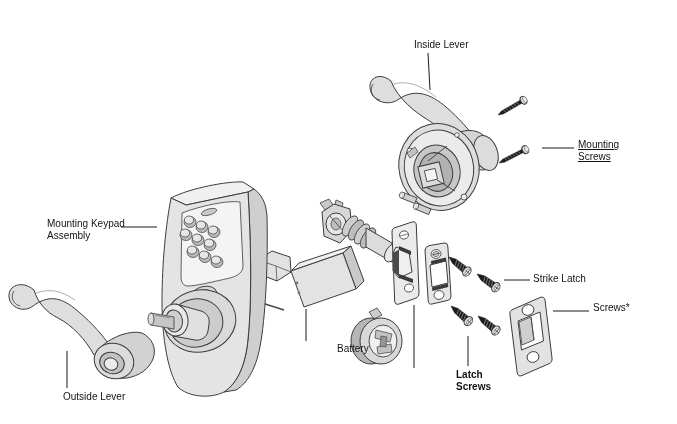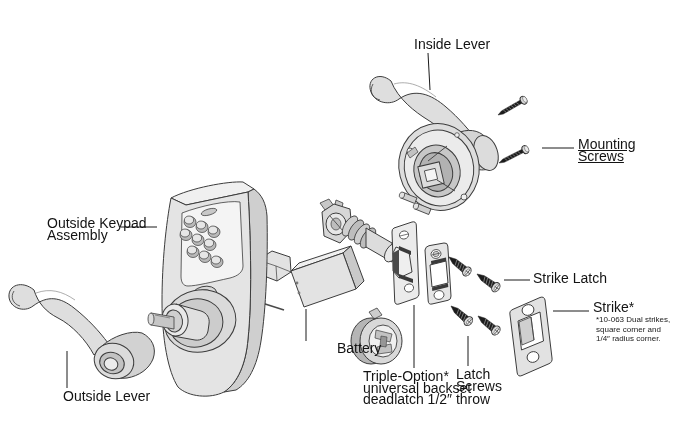--- a/index.html
+++ b/index.html
@@ -6,21 +6,21 @@
   .stage{
     position:relative;
     width:677px;height:424px;
     background:#ffffff;
     font-family:"Liberation Sans",sans-serif;
     overflow:hidden;
   }
   .stage svg{position:absolute;left:0;top:0;}
   .label{
     position:absolute;
-    font-size:14px;
+    font-size:10px;
     line-height:11.5px;
     color:#131313;
     white-space:pre-line;
   }
   .label.note{
     font-size:8px;
     line-height:9.6px;
     color:#1a1a1a;
   }
 </style>
@@ -244,28 +244,22 @@
         <path d="M468,336 L468,366" fill="none"></path>
         <path d="M504,280 L530,280" fill="none"></path>
         <path d="M553,311 L589,311" fill="none"></path>
       </g>
     </g>
   </svg>
 
   <div class="label" style="left:414px;top:39px;">Inside Lever</div>
   <div class="label" style="left:578px;top:139px;text-decoration:underline;">Mounting
 Screws</div>
-  <div class="label" style="left:47px;top:218px;">Outside Keypad
+  <div class="label" style="left:47px;top:218px;">Mounting Keypad
 Assembly</div>
   <div class="label" style="left:63px;top:391px;">Outside Lever</div>
   <div class="label" style="left:293px;top:343px;padding-left:44px;">Battery</div>
-  <div class="label" style="left:363px;top:371px;">Triple-Option*
-universal backset
-deadlatch 1/2″ throw</div>
-  <div class="label" style="left:456px;top:369px;">Latch
+  <div class="label" style="left:456px;top:369px;font-weight:bold;">Latch
 Screws</div>
   <div class="label" style="left:533px;top:273px;">Strike Latch</div>
-  <div class="label" style="left:593px;top:302px;">Strike*</div>
-  <div class="label note" style="left:596px;top:315px;width:80px;">*10-063 Dual strikes,
-square corner and
-1/4″ radius corner.</div>
+  <div class="label" style="left:593px;top:302px;">Screws*</div>
 
 </div>
 
 </body></html>

